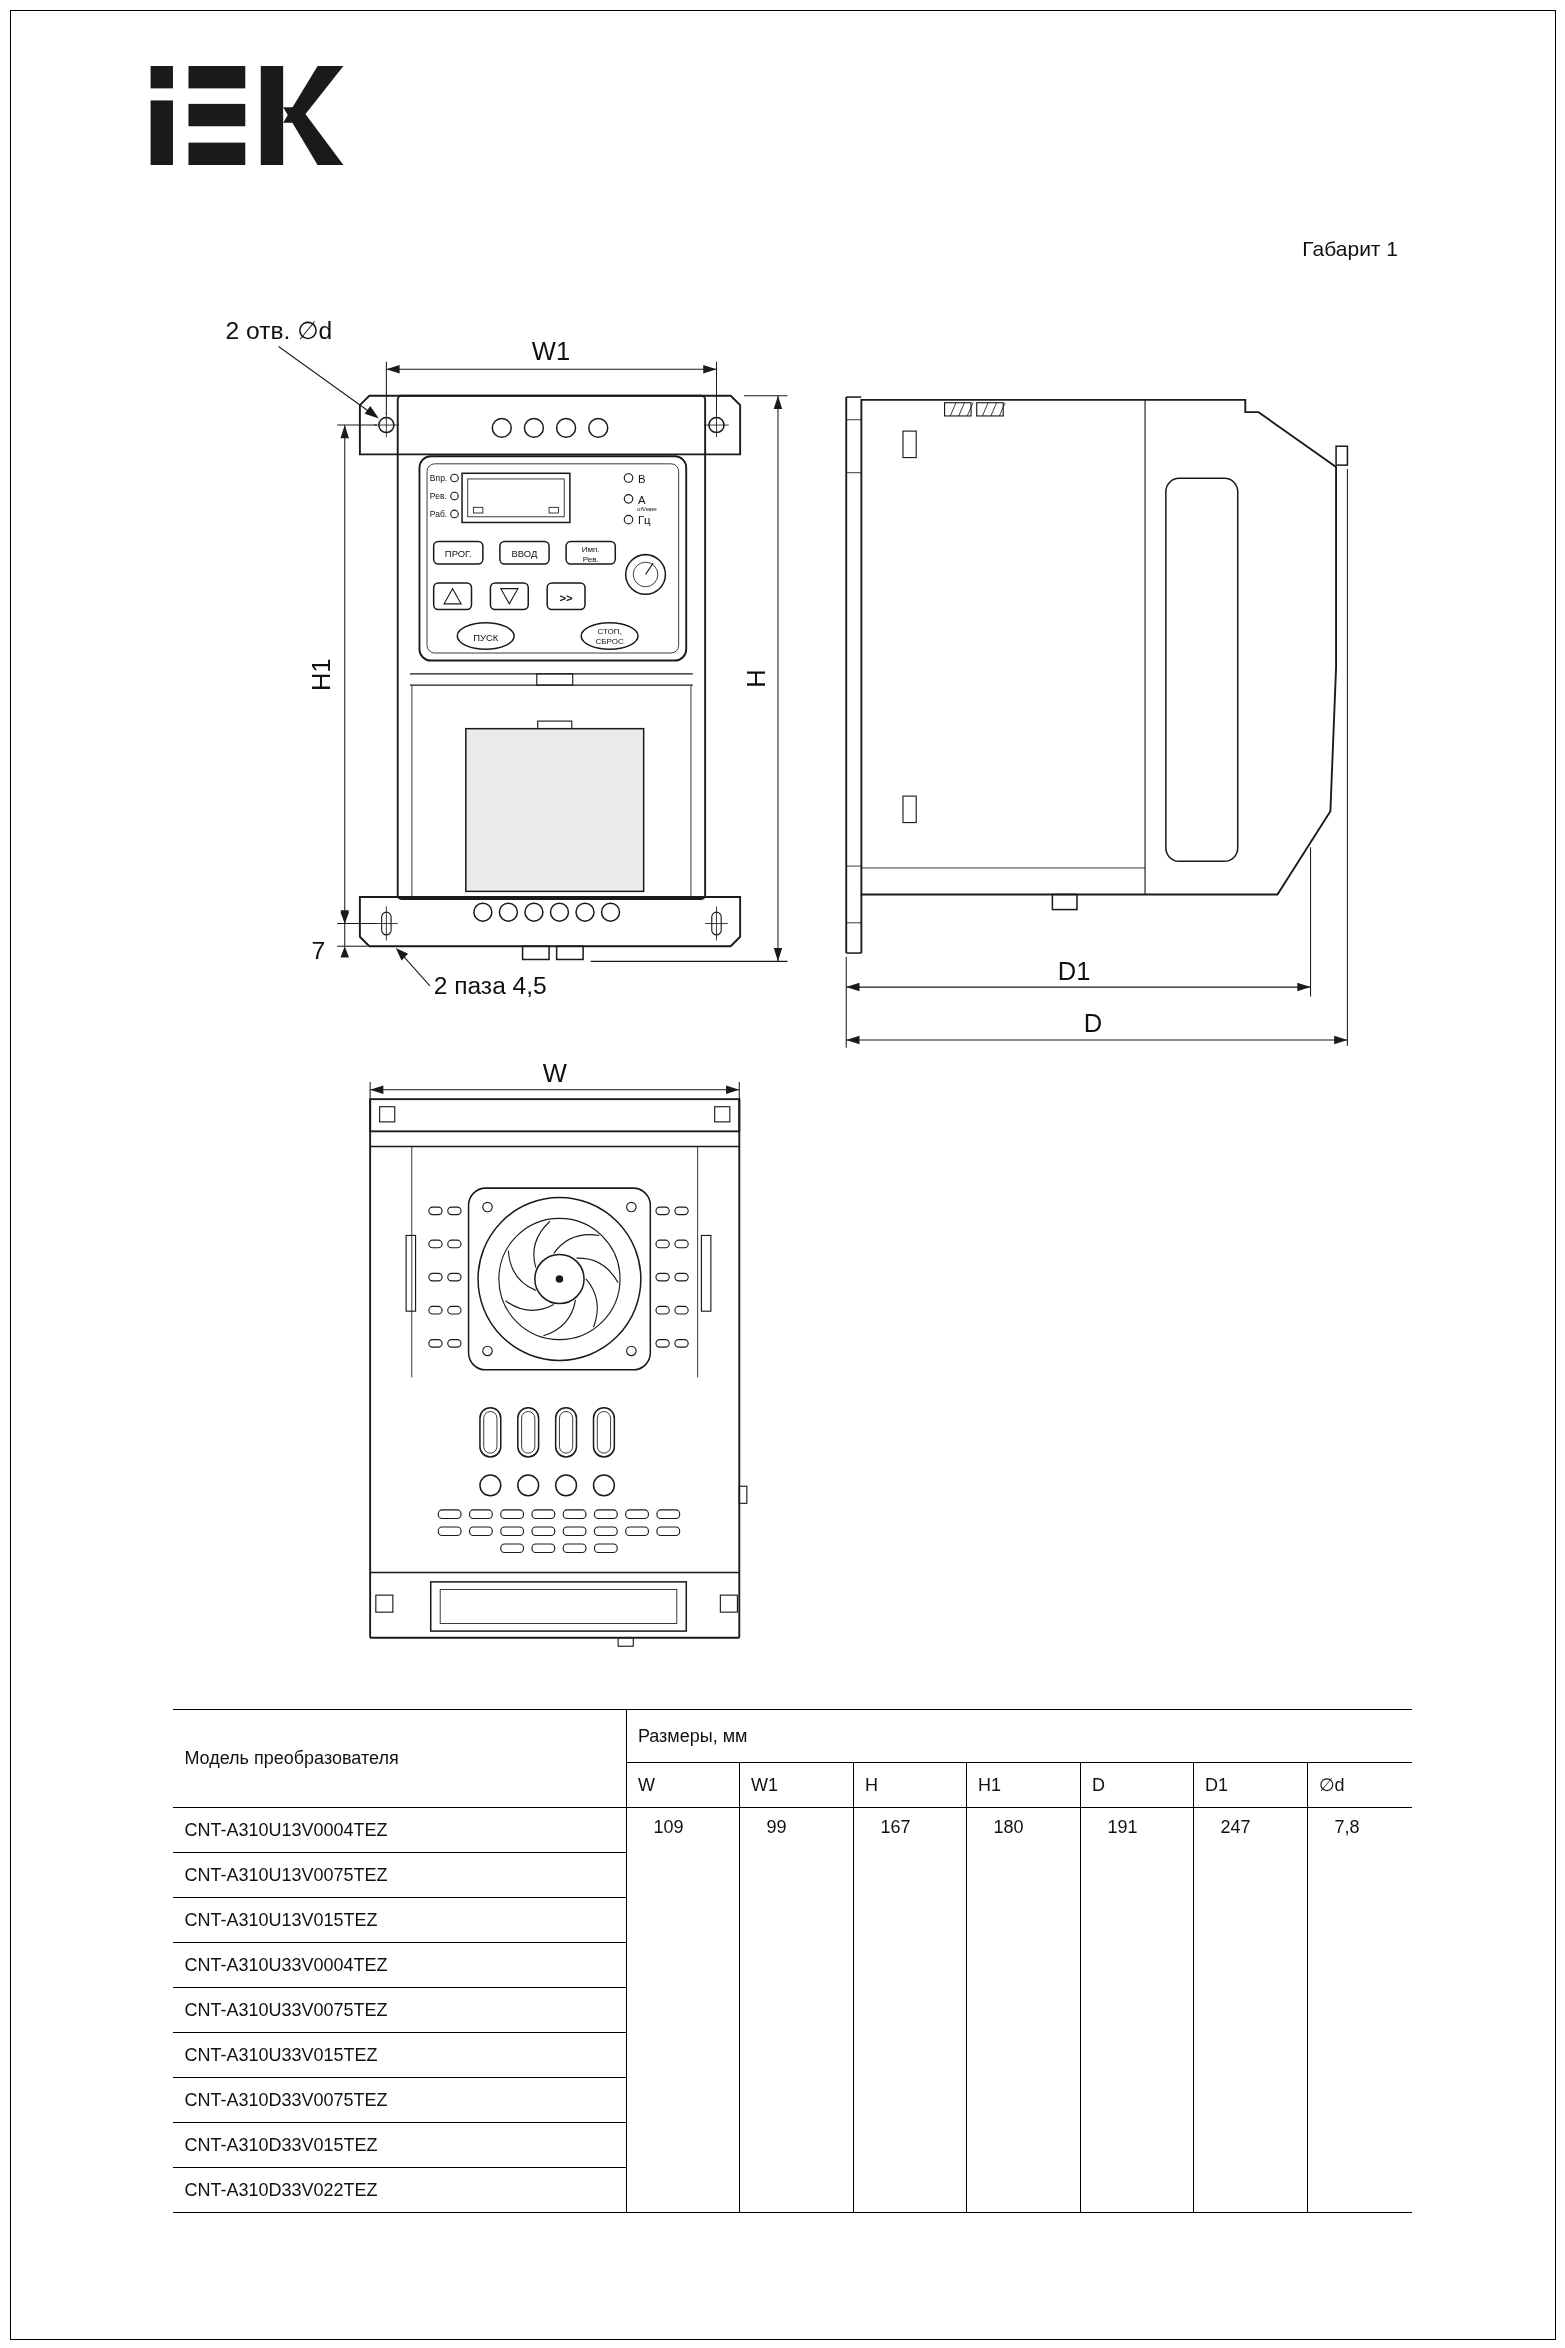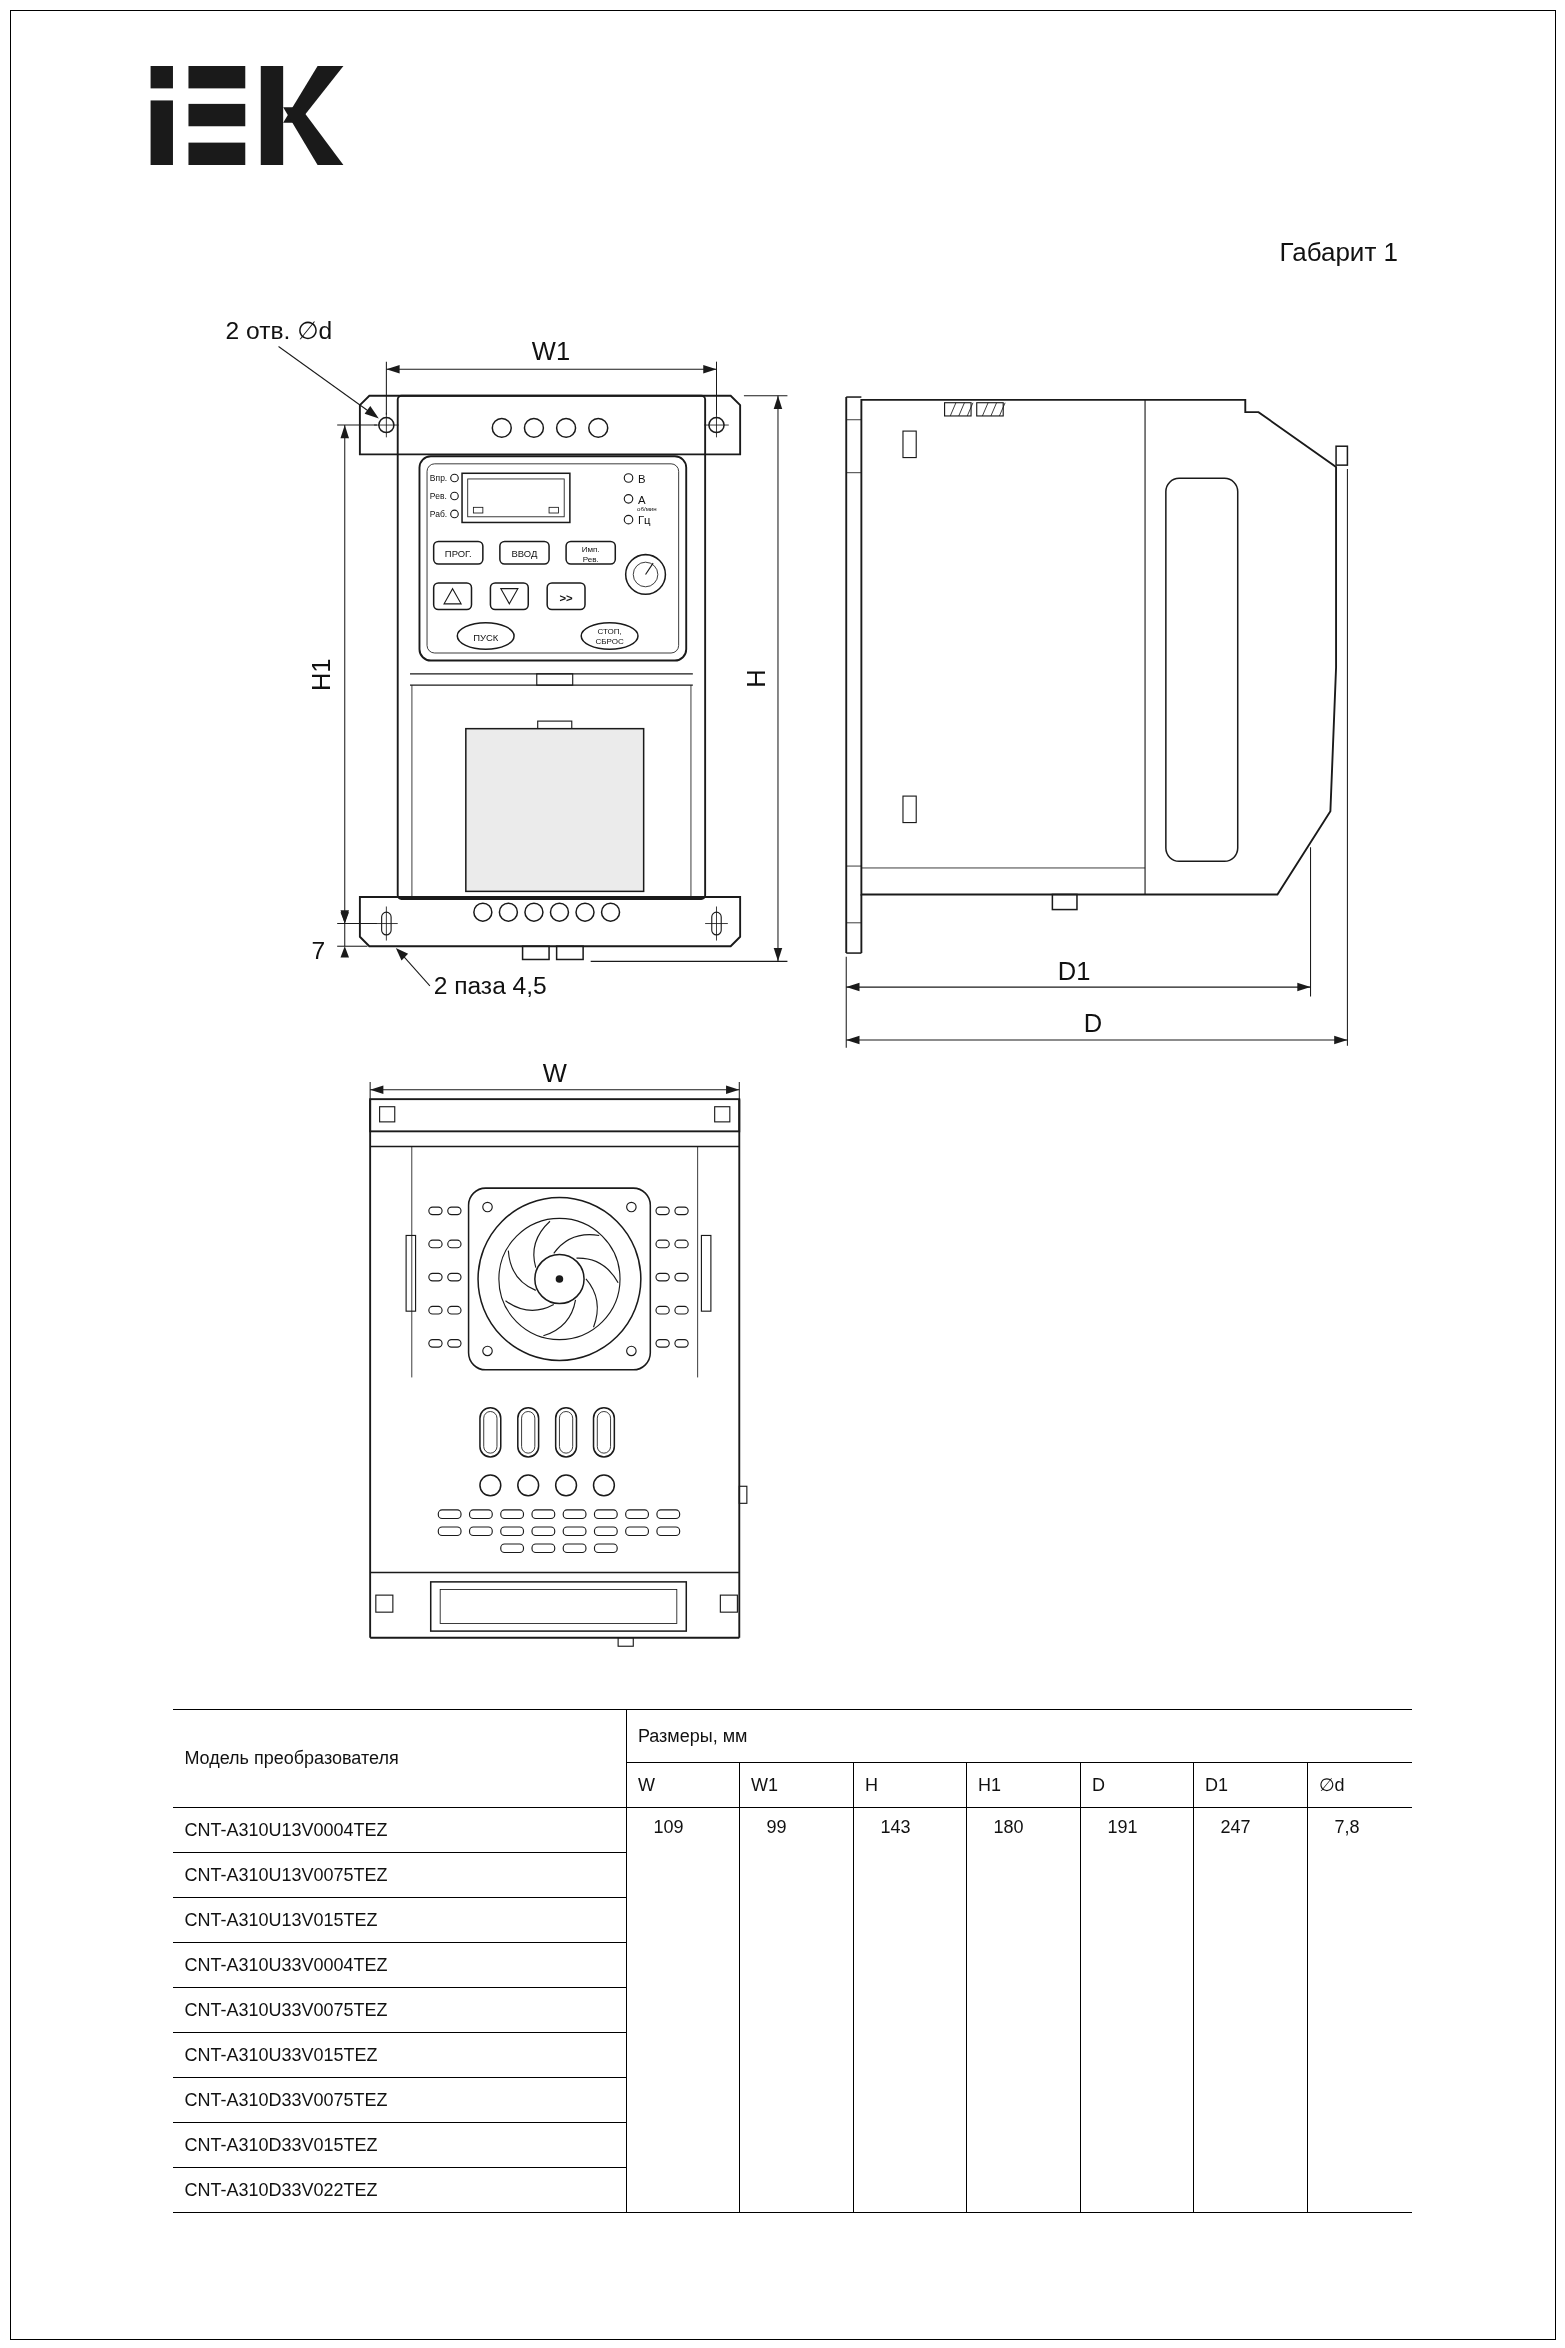--- a/index.html
+++ b/index.html
@@ -2,21 +2,21 @@
 <html style="font-size:15px"><head>
 <meta charset="utf-8">
 <style>
   html,body{margin:0;padding:0;}
   body{
     width:1565px;height:2349px;position:relative;background:#fff;
     font-family:"Liberation Sans",sans-serif;color:#111;overflow:hidden;
   }
   .frame{position:absolute;inset:9.5px;border:1.9px solid #000;pointer-events:none;}
   .logo{position:absolute;left:150px;top:66px;}
-  .gabarit{position:absolute;top:237px;right:167px;font-size:26px;}
+  .gabarit{position:absolute;top:237px;right:167px;font-size:21px;}
   .svgabs{position:absolute;overflow:visible;}
   #front{left:218px;top:284px;}
   #side{left:833px;top:374px;}
   #bottomv{left:355px;top:1065px;}
 
   
   .ln{fill:none;stroke:#1a1a1a;}
   .s2{stroke-width:2;}
   .s15{stroke-width:1.6;}
   .s12{stroke-width:1.2;}
@@ -416,21 +416,21 @@
         <td class="bb br">H</td>
         <td class="bb br">H1</td>
         <td class="bb br">D</td>
         <td class="bb br">D1</td>
         <td class="bb">∅d</td>
       </tr>
       <tr class="r">
         <td class="br bb">CNT-A310U13V0004TEZ</td>
         <td class="br bb val" rowspan="9">109</td>
         <td class="br bb val" rowspan="9">99</td>
-        <td class="br bb val" rowspan="9">143</td>
+        <td class="br bb val" rowspan="9">167</td>
         <td class="br bb val" rowspan="9">180</td>
         <td class="br bb val" rowspan="9">191</td>
         <td class="br bb val" rowspan="9">247</td>
         <td class="bb val" rowspan="9">7,8</td>
       </tr>
       <tr class="r">
           <td class="br bb">CNT-A310U13V0075TEZ</td>
         </tr>
       <tr class="r">
           <td class="br bb">CNT-A310U13V015TEZ</td>

